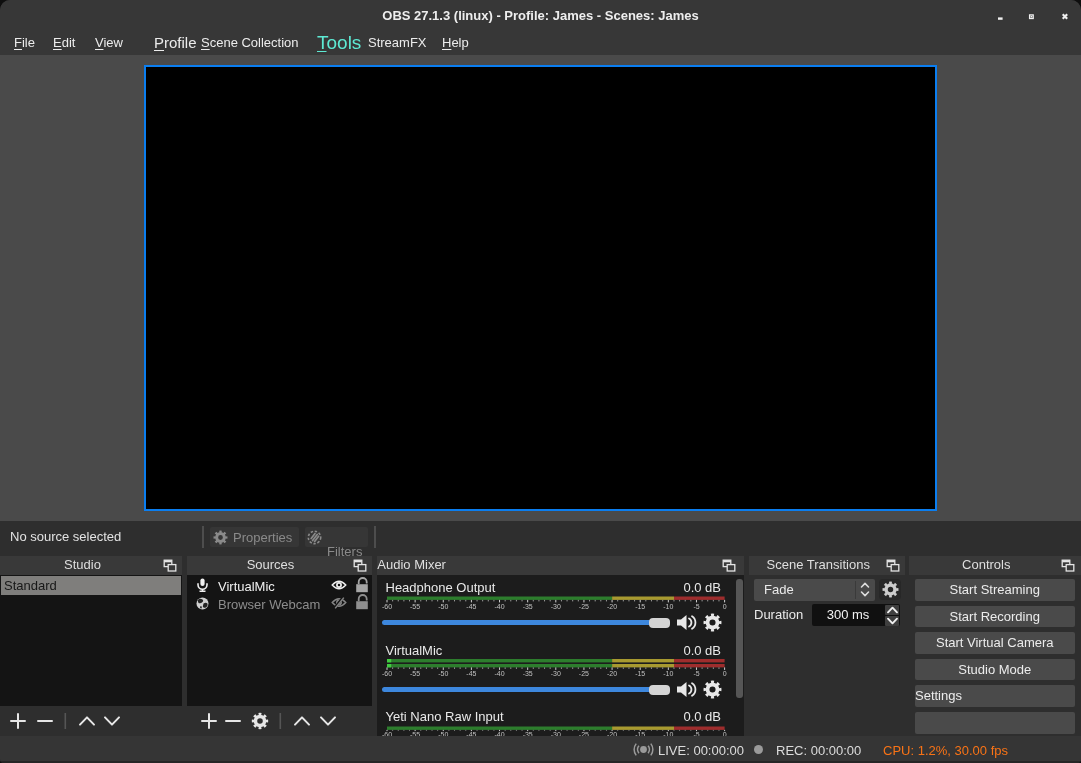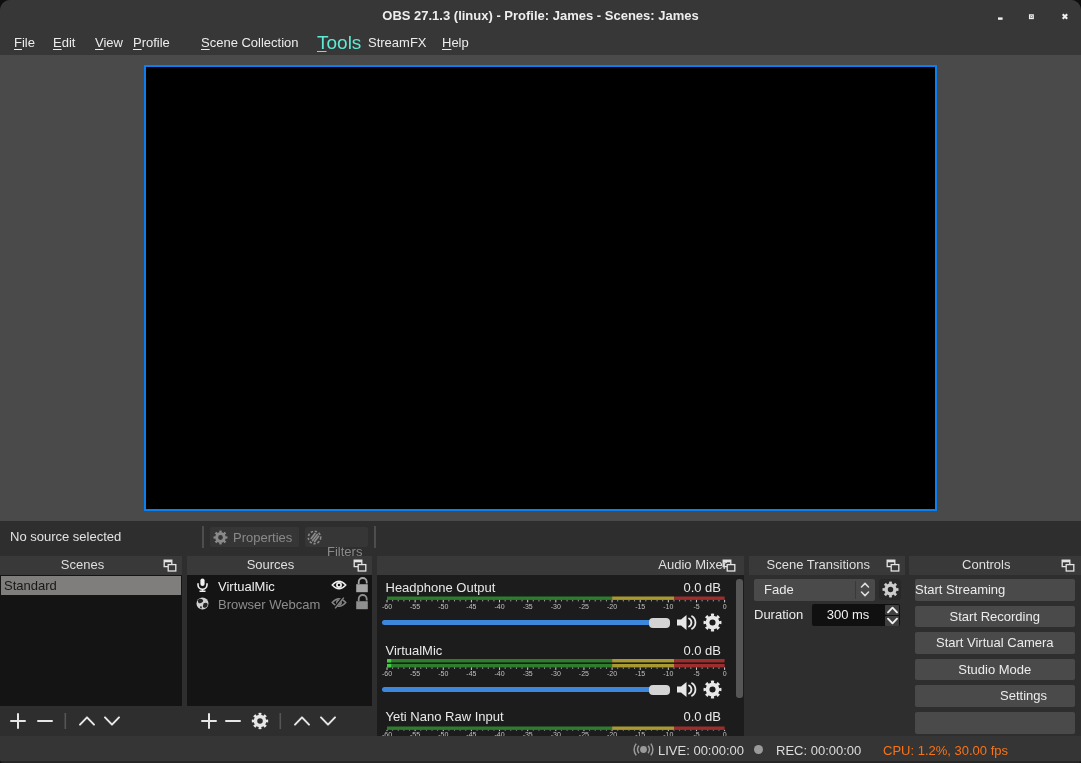--- a/index.html
+++ b/index.html
@@ -11,21 +11,21 @@
 <svg class="ab" style="left:995px;top:10px" width="78" height="12" viewBox="0 0 78 12">
       <rect x="3" y="7.4" width="4.6" height="2.4" fill="#f0f0f0"></rect>
       <rect x="34.6" y="4.9" width="3.6" height="3.6" fill="none" stroke="#f0f0f0" stroke-width="1.3"></rect>
       <rect x="35.6" y="5.9" width="1.6" height="1.6" fill="#f0f0f0"></rect>
       <path d="M67.7 4.3 L72.2 8.8 M72.2 4.3 L67.7 8.8" stroke="#f0f0f0" stroke-width="2.1"></path>
     </svg>
 <div class="ab" style="left:0;top:32px;width:1081px;height:23px;background:#373737"></div>
 <div class="tx" style="left:14px;top:32px;height:23px;line-height:22px;color:#ececec;font-size:13px"><span style="text-decoration:underline;text-underline-offset:2px">F</span>ile</div>
 <div class="tx" style="left:53px;top:32px;height:23px;line-height:22px;color:#ececec;font-size:13px"><span style="text-decoration:underline;text-underline-offset:2px">E</span>dit</div>
 <div class="tx" style="left:95px;top:32px;height:23px;line-height:22px;color:#ececec;font-size:13px"><span style="text-decoration:underline;text-underline-offset:2px">V</span>iew</div>
-<div class="tx" style="left:133px;top:32px;height:23px;line-height:22px;color:#ececec;font-size:13px"><span style="text-decoration:underline;text-underline-offset:2px">P</span>rofile</div>
+<div class="tx" style="left:154px;top:32px;height:23px;line-height:22px;color:#ececec;font-size:15px"><span style="text-decoration:underline;text-underline-offset:2px">P</span>rofile</div>
 <div class="tx" style="left:201px;top:32px;height:23px;line-height:22px;color:#ececec;font-size:13px"><span style="text-decoration:underline;text-underline-offset:2px">S</span>cene Collection</div>
 <div class="tx" style="left:317px;top:32px;height:23px;line-height:22px;color:#5eead4;font-size:19px"><span style="text-decoration:underline;text-underline-offset:2px">T</span>ools</div>
 <div class="tx" style="left:368px;top:32px;height:23px;line-height:22px;color:#ececec;font-size:13px">StreamFX</div>
 <div class="tx" style="left:442px;top:32px;height:23px;line-height:22px;color:#ececec;font-size:13px"><span style="text-decoration:underline;text-underline-offset:2px">H</span>elp</div>
 <div class="ab" style="left:0;top:55px;width:1081px;height:466px;background:#4a4a4a"></div>
 <div class="ab" style="left:144px;top:65px;width:793px;height:446px;background:#000;border:2px solid #0b7ef0"></div>
 <div class="tx" style="left:10px;top:529px;font-size:13px;color:#e2e2e2">No source selected</div>
 <div class="ab" style="left:202px;top:526px;width:2px;height:22px;background:#4d4d4d"></div>
 <div class="ab" style="left:374px;top:526px;width:2px;height:22px;background:#4d4d4d"></div>
 <div class="ab" style="left:210px;top:527px;width:89px;height:20px;background:#363636;border-radius:2px"></div>
@@ -33,21 +33,21 @@
       <path fill-rule="evenodd" fill="#8a8a8a" d="M6.13 0.63A7.00 7.00 0 0 1 8.87 0.63L8.54 2.28A5.32 5.32 0 0 1 10.46 3.08L11.39 1.68A7.00 7.00 0 0 1 13.32 3.61L11.92 4.54A5.32 5.32 0 0 1 12.72 6.46L14.37 6.13A7.00 7.00 0 0 1 14.37 8.87L12.72 8.54A5.32 5.32 0 0 1 11.92 10.46L13.32 11.39A7.00 7.00 0 0 1 11.39 13.32L10.46 11.92A5.32 5.32 0 0 1 8.54 12.72L8.87 14.37A7.00 7.00 0 0 1 6.13 14.37L6.46 12.72A5.32 5.32 0 0 1 4.54 11.92L3.61 13.32A7.00 7.00 0 0 1 1.68 11.39L3.08 10.46A5.32 5.32 0 0 1 2.28 8.54L0.63 8.87A7.00 7.00 0 0 1 0.63 6.13L2.28 6.46A5.32 5.32 0 0 1 3.08 4.54L1.68 3.61A7.00 7.00 0 0 1 3.61 1.68L4.54 3.08A5.32 5.32 0 0 1 6.46 2.28ZM5.12 7.50a2.38 2.38 0 1 0 4.76 0a2.38 2.38 0 1 0 -4.76 0Z"></path>
     </svg>
 <div class="tx" style="left:233px;top:530px;font-size:13px;color:#8a8a8a">Properties</div>
 <div class="ab" style="left:305px;top:527px;width:63px;height:20px;background:#363636;border-radius:2px"></div>
 <svg class="ab" style="left:307px;top:530px" width="16" height="15" viewBox="0 0 16 15">
       <circle cx="7.5" cy="7.5" r="6.2" fill="none" stroke="#8a8a8a" stroke-width="1.6" stroke-dasharray="2.4 1.7"></circle>
       <path d="M4.2 8.6 L8.0 3.4 M5.6 10.6 L10.2 4.4 M7.6 11.6 L11.6 6.2" stroke="#8a8a8a" stroke-width="1.7" stroke-linecap="round"></path>
     </svg>
 <div class="tx" style="left:327px;top:544px;font-size:13px;color:#8a8a8a">Filters</div>
 <div class="ab" style="left:0px;top:556px;width:182px;height:19px;background:#393939"></div>
-<div class="tx" style="left:0px;top:556px;width:165px;height:19px;line-height:18px;text-align:center;color:#dfdfdf;font-size:13px">Scenes</div>
+<div class="tx" style="left:0px;top:556px;width:165px;height:19px;line-height:18px;text-align:center;color:#dfdfdf;font-size:13px">Studio</div>
 <svg style="position:absolute;left:163px;top:559px" width="14" height="14" viewBox="0 0 14 14">
       <rect x="1.2" y="1.2" width="7.6" height="6.4" fill="none" stroke="#e4e4e4" stroke-width="1.3"></rect>
       <rect x="1.2" y="1.2" width="7.6" height="2.1" fill="#e4e4e4" stroke="none"></rect>
       <rect x="5.2" y="5.6" width="7.6" height="6.4" fill="#393939" stroke="#e4e4e4" stroke-width="1.3"></rect>
     </svg>
 <div class="ab" style="left:0px;top:575px;width:182px;height:131px;background:#141414"></div>
 <div class="ab" style="left:1px;top:576px;width:180px;height:18.5px;background:#7f7e7c"></div>
 <div class="tx" style="left:4px;top:577.5px;font-size:13px;color:#181818">Standard</div>
 <svg class="ab" style="left:0px;top:712px" width="182" height="18" viewBox="0 0 182 18">
       <path d="M11 9 H25 M18 2 V16" stroke="#e6e6e6" stroke-width="2" stroke-linecap="round"></path>
@@ -95,21 +95,21 @@
     </svg>
 <svg class="ab" style="left:186.5px;top:712px" width="185" height="18" viewBox="0 0 185 18">
       <path d="M15 9 H29 M22 2 V16" stroke="#e6e6e6" stroke-width="2" stroke-linecap="round"></path>
       <path d="M39 9 H53" stroke="#e6e6e6" stroke-width="2" stroke-linecap="round"></path>
       <path fill-rule="evenodd" fill="#e6e6e6" d="M71.40 0.96A8.20 8.20 0 0 1 74.60 0.96L74.22 2.89A6.23 6.23 0 0 1 76.46 3.82L77.56 2.18A8.20 8.20 0 0 1 79.82 4.44L78.18 5.54A6.23 6.23 0 0 1 79.11 7.78L81.04 7.40A8.20 8.20 0 0 1 81.04 10.60L79.11 10.22A6.23 6.23 0 0 1 78.18 12.46L79.82 13.56A8.20 8.20 0 0 1 77.56 15.82L76.46 14.18A6.23 6.23 0 0 1 74.22 15.11L74.60 17.04A8.20 8.20 0 0 1 71.40 17.04L71.78 15.11A6.23 6.23 0 0 1 69.54 14.18L68.44 15.82A8.20 8.20 0 0 1 66.18 13.56L67.82 12.46A6.23 6.23 0 0 1 66.89 10.22L64.96 10.60A8.20 8.20 0 0 1 64.96 7.40L66.89 7.78A6.23 6.23 0 0 1 67.82 5.54L66.18 4.44A8.20 8.20 0 0 1 68.44 2.18L69.54 3.82A6.23 6.23 0 0 1 71.78 2.89ZM70.21 9.00a2.79 2.79 0 1 0 5.58 0a2.79 2.79 0 1 0 -5.58 0Z"></path>
       <rect x="92.5" y="1" width="1.6" height="16" fill="#555"></rect>
       <path d="M108.0 12.64 L115 5.359999999999999 L122.0 12.64" fill="none" stroke="#e6e6e6" stroke-width="2" stroke-linecap="round" stroke-linejoin="round"></path>
       <path d="M134.0 5.359999999999999 L141 12.64 L148.0 5.359999999999999" fill="none" stroke="#e6e6e6" stroke-width="2" stroke-linecap="round" stroke-linejoin="round"></path>
     </svg>
 <div class="ab" style="left:377.3px;top:556px;width:366.7px;height:19px;background:#393939"></div>
-<div class="tx" style="left:377.3px;top:556px;width:349.7px;height:19px;line-height:18px;text-align:right;color:#dfdfdf;font-size:13px">Audio Mixer</div>
+<div class="tx" style="left:377.3px;top:556px;width:349.7px;height:19px;line-height:18px;text-align:left;color:#dfdfdf;font-size:13px">Audio Mixer</div>
 <svg style="position:absolute;left:722.0px;top:559px" width="14" height="14" viewBox="0 0 14 14">
       <rect x="1.2" y="1.2" width="7.6" height="6.4" fill="none" stroke="#e4e4e4" stroke-width="1.3"></rect>
       <rect x="1.2" y="1.2" width="7.6" height="2.1" fill="#e4e4e4" stroke="none"></rect>
       <rect x="5.2" y="5.6" width="7.6" height="6.4" fill="#393939" stroke="#e4e4e4" stroke-width="1.3"></rect>
     </svg>
 <div class="ab" style="left:377.3px;top:575px;width:366.7px;height:160.5px;background:#1c1c1c;overflow:hidden"></div>
 <div class="tx" style="left:385.5px;top:580px;font-size:13px;color:#e9e9e9">Headphone Output</div>
 <div class="tx" style="left:646px;top:580px;width:75px;text-align:right;font-size:13px;color:#e9e9e9">0.0 dB</div>
 <svg class="ab" style="left:382.0px;top:595px" width="350px" height="22" viewBox="0 0 350 22">
       <rect x="5.0" y="1.5" width="225.1" height="3.4" fill="#2d7d2d"></rect>
@@ -404,29 +404,29 @@
       <path d="M3.0 13.66 L7.5 18.34 L12.0 13.66" fill="none" stroke="#f0f0f0" stroke-width="1.9" stroke-linecap="round" stroke-linejoin="round"></path>
     </svg>
 <div class="ab" style="left:908.5px;top:556px;width:172.5px;height:19px;background:#393939"></div>
 <div class="tx" style="left:908.5px;top:556px;width:155.5px;height:19px;line-height:18px;text-align:center;color:#dfdfdf;font-size:13px">Controls</div>
 <svg style="position:absolute;left:1061.0px;top:559px" width="14" height="14" viewBox="0 0 14 14">
       <rect x="1.2" y="1.2" width="7.6" height="6.4" fill="none" stroke="#e4e4e4" stroke-width="1.3"></rect>
       <rect x="1.2" y="1.2" width="7.6" height="2.1" fill="#e4e4e4" stroke="none"></rect>
       <rect x="5.2" y="5.6" width="7.6" height="6.4" fill="#393939" stroke="#e4e4e4" stroke-width="1.3"></rect>
     </svg>
 <div class="ab" style="left:915px;top:579.0px;width:159.5px;height:21.6px;background:#4a4a4a;border-radius:2px"></div>
-<div class="tx" style="left:915px;top:579.0px;width:159.5px;height:21.6px;line-height:21px;text-align:left;font-size:13px;color:#ececec">Start Streaming</div>
+<div class="tx" style="left:915px;top:579.0px;width:159.5px;height:21.6px;line-height:21px;text-align:center;font-size:13px;color:#ececec">Start Streaming</div>
 <div class="ab" style="left:915px;top:605.6px;width:159.5px;height:21.6px;background:#4a4a4a;border-radius:2px"></div>
 <div class="tx" style="left:915px;top:605.6px;width:159.5px;height:21.6px;line-height:21px;text-align:center;font-size:13px;color:#ececec">Start Recording</div>
 <div class="ab" style="left:915px;top:632.2px;width:159.5px;height:21.6px;background:#4a4a4a;border-radius:2px"></div>
 <div class="tx" style="left:915px;top:632.2px;width:159.5px;height:21.6px;line-height:21px;text-align:center;font-size:13px;color:#ececec">Start Virtual Camera</div>
 <div class="ab" style="left:915px;top:658.8px;width:159.5px;height:21.6px;background:#4a4a4a;border-radius:2px"></div>
 <div class="tx" style="left:915px;top:658.8px;width:159.5px;height:30px;line-height:21px;text-align:center;font-size:13px;color:#ececec">Studio Mode</div>
 <div class="ab" style="left:915px;top:685.4px;width:159.5px;height:21.6px;background:#4a4a4a;border-radius:2px"></div>
-<div class="tx" style="left:915px;top:685.4px;width:132px;height:21.6px;line-height:21px;text-align:right;font-size:13px;color:#ececec">Settings</div>
+<div class="tx" style="left:915px;top:685.4px;width:132px;height:21.6px;line-height:21px;text-align:left;font-size:13px;color:#ececec">Settings</div>
 <div class="ab" style="left:915px;top:712.0px;width:159.5px;height:21.6px;background:#4a4a4a;border-radius:2px"></div>
 <div class="ab" style="left:0;top:736px;width:1081px;height:25px;background:#353535"></div>
 <svg class="ab" style="left:633px;top:741px" width="21" height="17" viewBox="0 0 21 17">
       <circle cx="10.5" cy="8.5" r="3.4" fill="#9a9a9a"></circle>
       <path d="M5.9 4.8 a6 6 0 0 0 0 7.4 M15.1 4.8 a6 6 0 0 1 0 7.4" fill="none" stroke="#9a9a9a" stroke-width="1.5"></path>
       <path d="M3.2 2.6 a9.5 9.5 0 0 0 0 11.8 M17.8 2.6 a9.5 9.5 0 0 1 0 11.8" fill="none" stroke="#9a9a9a" stroke-width="1.5"></path>
     </svg>
 <div class="tx" style="left:658px;top:743px;font-size:13px;color:#dcdcdc">LIVE: 00:00:00</div>
 <div class="ab" style="left:753.5px;top:745px;width:9px;height:9px;border-radius:50%;background:#9a9a9a"></div>
 <div class="tx" style="left:776px;top:743px;font-size:13px;color:#dcdcdc">REC: 00:00:00</div>

